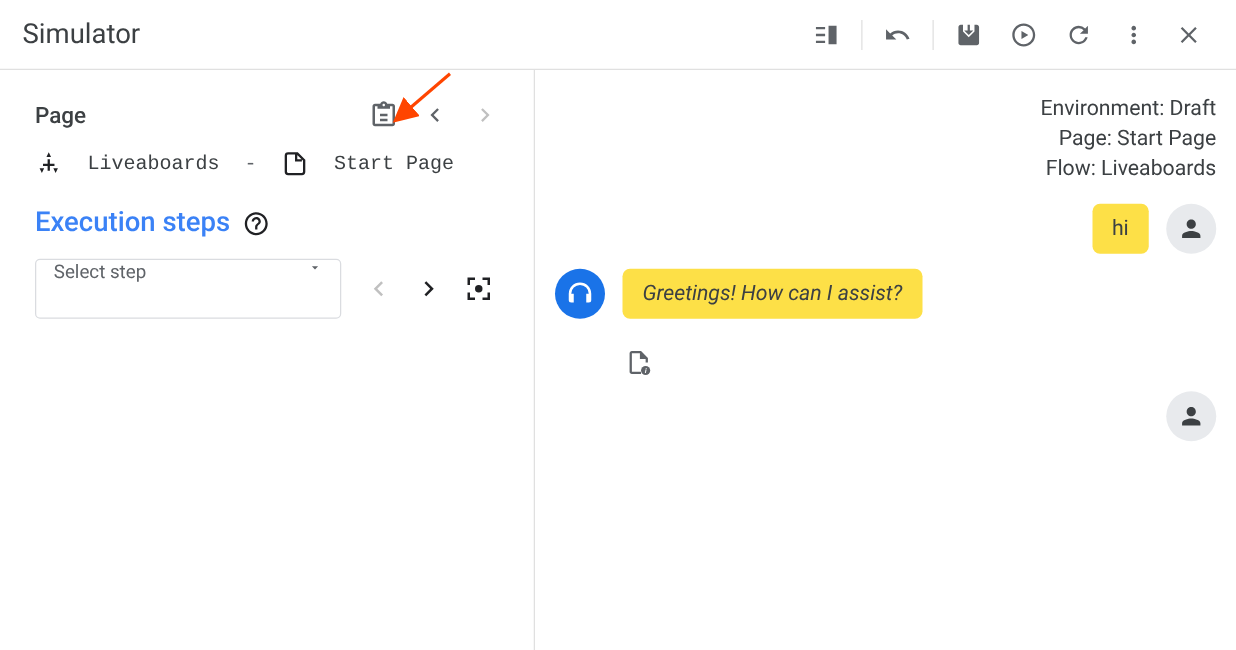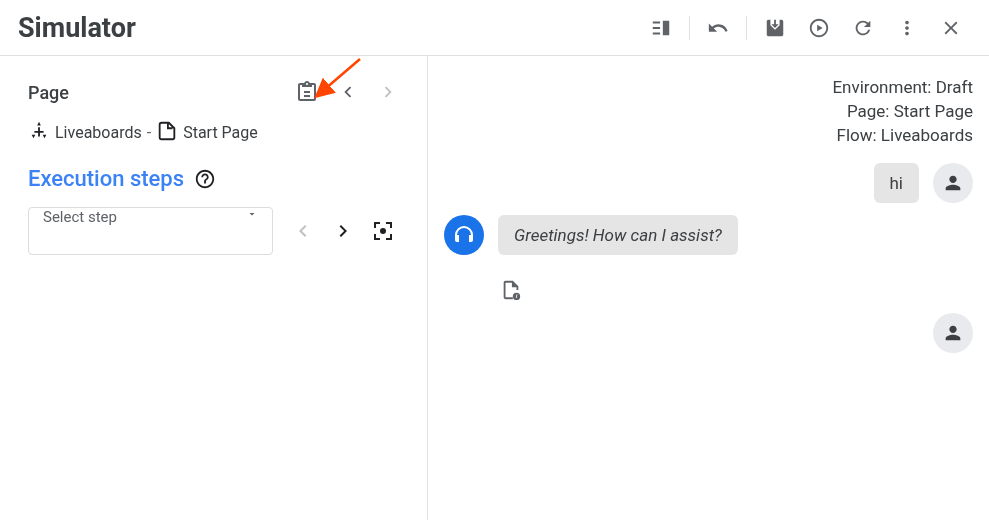--- a/index.html
+++ b/index.html
@@ -14,22 +14,22 @@
   }
   .header {
     display: flex;
     align-items: center;
     justify-content: space-between;
     height: 56px;
     padding: 0 18px;
     border-bottom: 1px solid #e0e0e0;
   }
   .header-title {
-    font-size: 27px;
-    font-weight: 700;
+    font-size: 22px;
+    font-weight: 400;
     color: #3c4043;
   }
   .toolbar {
     display: flex;
     align-items: center;
     gap: 4px;
   }
   .toolbar .icon-btn {
     width: 40px;
     height: 40px;
@@ -77,25 +77,26 @@
     align-items: center;
     gap: 18px;
   }
   .page-nav .nav-icon {
     color: #5f6368;
     cursor: pointer;
   }
   .page-nav .nav-icon.disabled { color: #c0c0c0; cursor: default; }
   .breadcrumb {
     display: flex;
-    align-items: flex-end;
-    gap: 5px;
+    align-items: center;
+    gap: 20px;
     margin-bottom: 24px;
     font-size: 16px;
     color: #3c4043;
+    font-family: Liberation Mono, monospace;
   }
   .breadcrumb .sep { color: #5f6368; }
   .exec-header {
     display: flex;
     align-items: center;
     gap: 10px;
     margin-bottom: 16px;
   }
   .exec-title {
     font-size: 22px;
@@ -158,21 +159,21 @@
     flex-shrink: 0;
   }
   .avatar-user {
     width: 40px; height: 40px;
     background: #e8eaed;
     border-radius: 50%;
     display: flex; align-items: center; justify-content: center;
     flex-shrink: 0;
   }
   .bubble {
-    background: #e5e5e5;
+    background: #fde047;
     border-radius: 6px;
     padding: 10px 16px;
     font-size: 17px;
     color: #3c4043;
     max-width: 360px;
   }
   .bubble.bold { font-weight: 600; }
   .bubble.link { color: #1a73e8; cursor: pointer; }
   .bot-col {
     display: flex;

